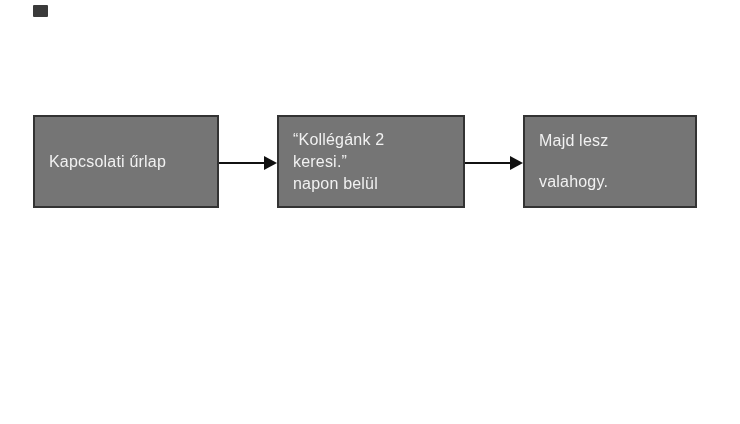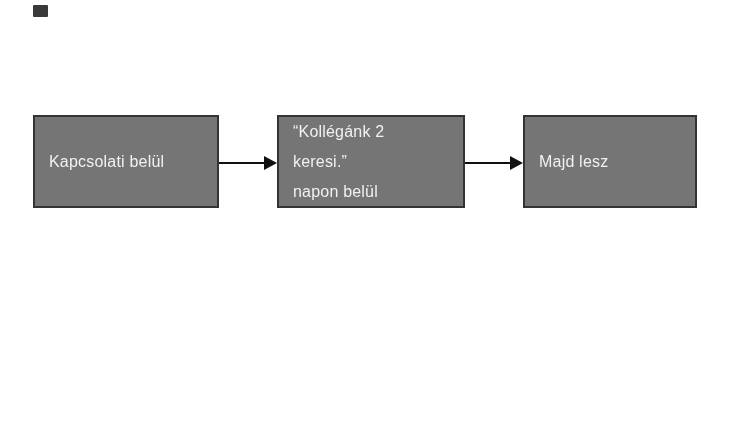--- a/index.html
+++ b/index.html
@@ -35,21 +35,21 @@
     font-size: 16px;
     line-height: 22px;
     letter-spacing: 0.2px;
     display: flex;
     flex-direction: column;
     justify-content: center;
     padding-left: 14px;
     padding-right: 8px;
   }
   .node-1 { left: 33px;  width: 186px; }
-  .node-2 { left: 277px; width: 188px; gap: 8px; }
+  .node-2 { left: 277px; width: 188px; }
   .node-3 { left: 523px; width: 174px; gap: 19px; }
   .arrow-line {
     position: absolute;
     top: 162px;
     height: 2px;
     background: #111111;
   }
   .arrow-line.a1 { left: 219px; width: 47px; }
   .arrow-line.a2 { left: 465px; width: 47px; }
   .arrow-head {
@@ -66,32 +66,33 @@
   .line { white-space: nowrap; }
 </style>
 </head>
 <body>
 
 <div class="canvas">
 
   <div class="corner-mark"></div>
 
   <div class="flow-node node-1">
-    <div class="line">Kapcsolati belül</div>
+    <div class="line">Kapcsolati űrlap</div>
   </div>
 
   <div class="arrow-line a1"></div>
   <div class="arrow-head a1"></div>
 
   <div class="flow-node node-2">
     <div class="line">“Kollégánk 2</div>
     <div class="line">keresi.”</div>
     <div class="line">napon belül</div>
   </div>
 
   <div class="arrow-line a2"></div>
   <div class="arrow-head a2"></div>
 
   <div class="flow-node node-3">
     <div class="line">Majd lesz</div>
+    <div class="line">valahogy.</div>
   </div>
 
 </div>
 
 </body></html>

